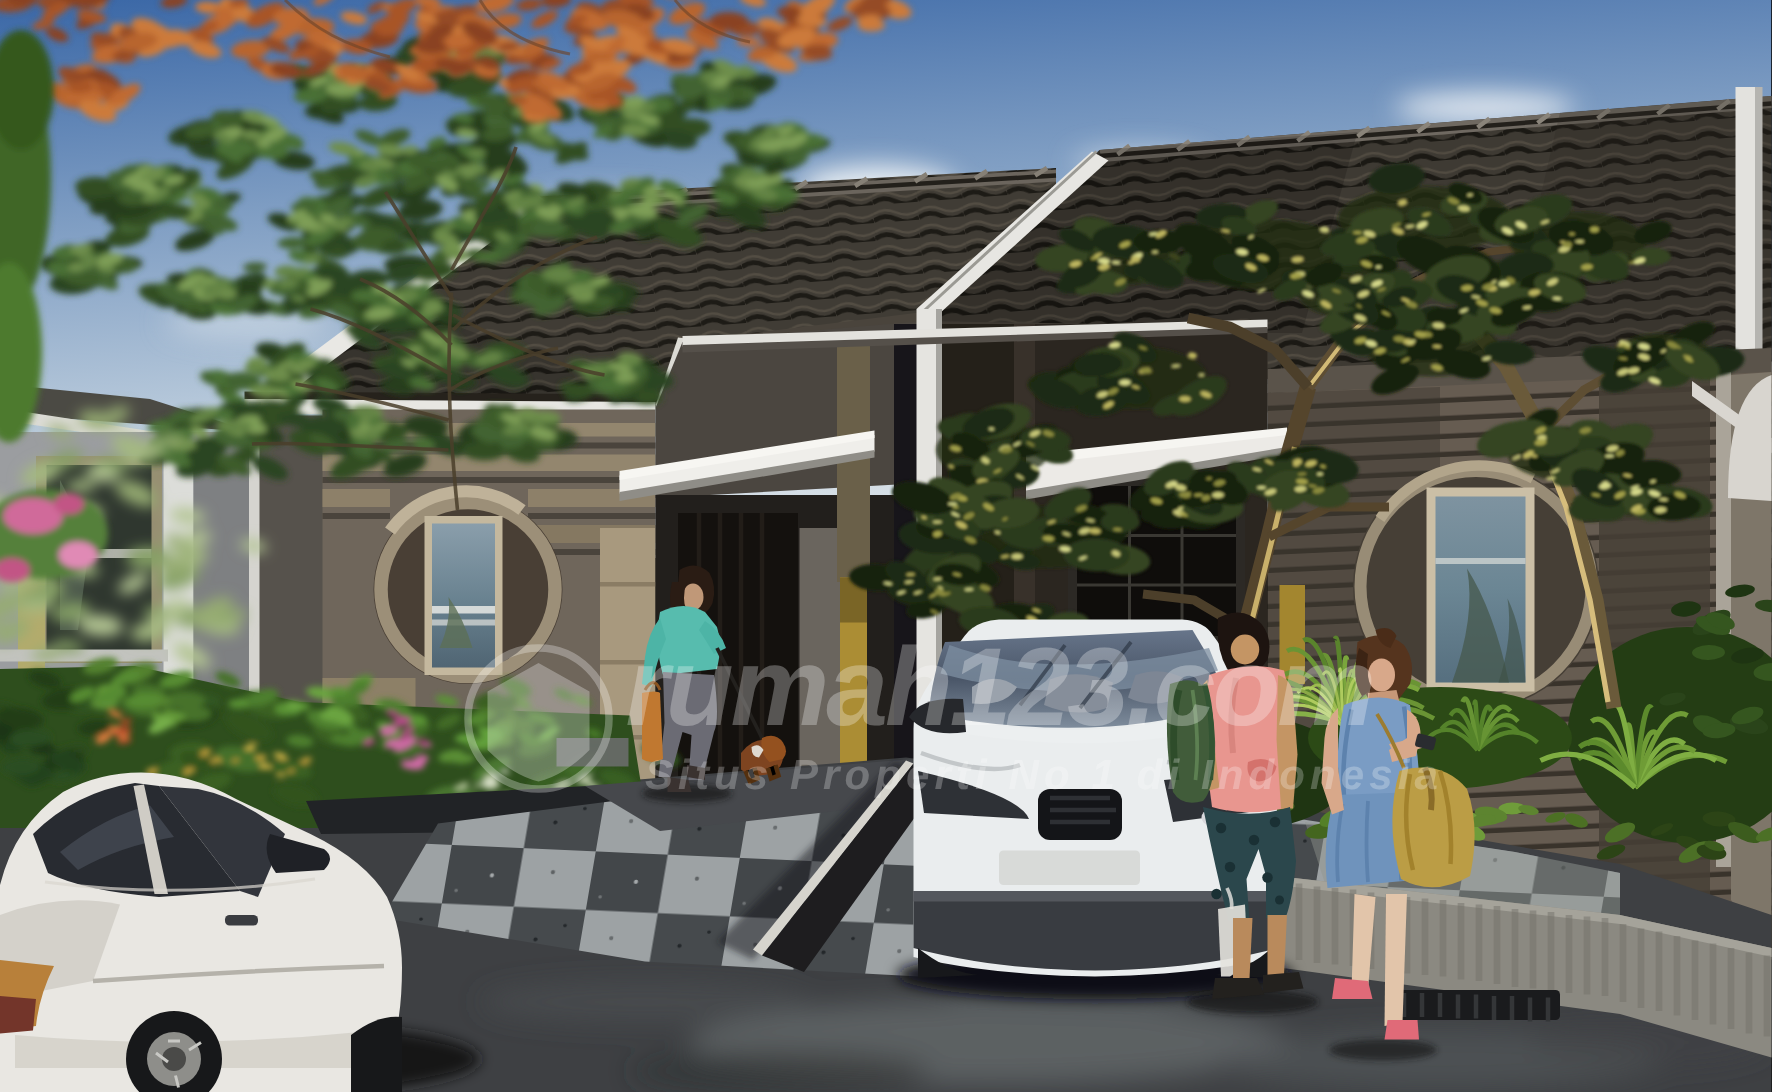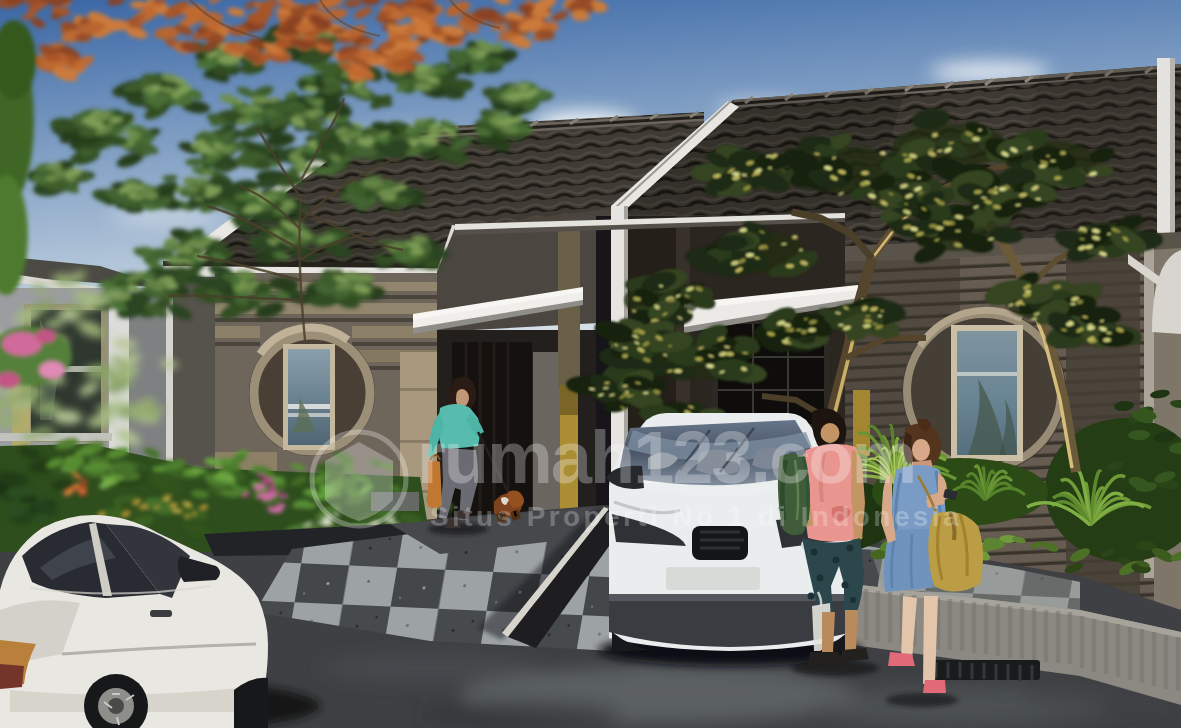--- a/index.html
+++ b/index.html
@@ -1,16 +1,16 @@
 <!DOCTYPE html>
 <html><head>
 <meta charset="utf-8">
 <style>
 html,body{margin:0;padding:0;background:#000;}
-#scene{width:1181px;height:728px;position:relative;overflow:hidden;font-family:"Liberation Sans",sans-serif;}
+#scene{width:1181px;height:728px;position:relative;overflow:hidden;font-family:"Liberation Sans",sans-serif;font-style:italic;}
 </style>
 </head>
 <body>
 <div id="scene">
 <svg width="1181" height="728" viewBox="0 0 1181 728">
 <defs>
 <linearGradient id="sky" x1="0" y1="0" x2="0.22" y2="1">
 <stop offset="0" stop-color="#3a67a6"></stop>
 <stop offset="0.38" stop-color="#7d9cc2"></stop>
 <stop offset="0.72" stop-color="#b6c8da"></stop>

